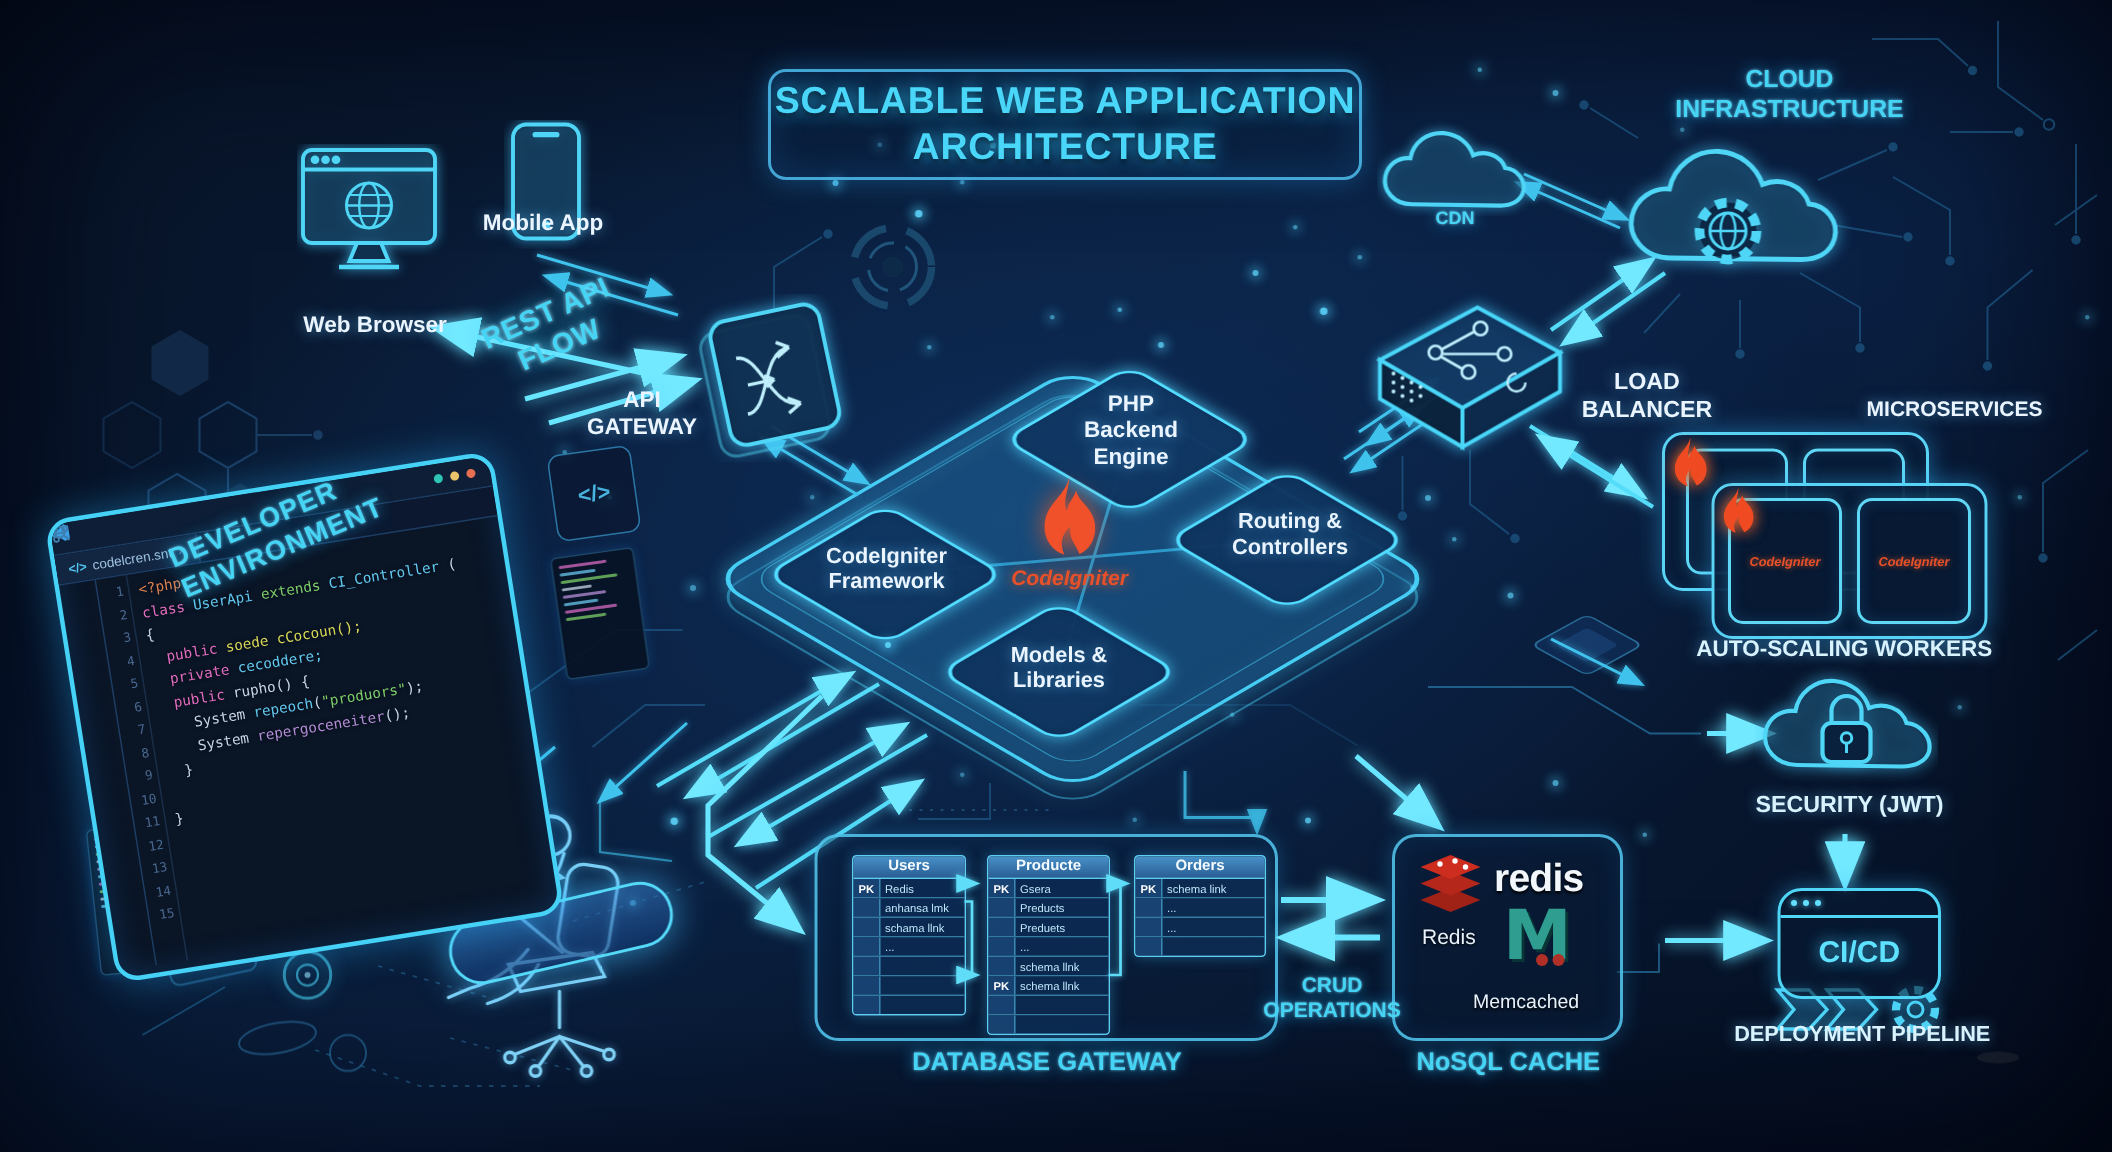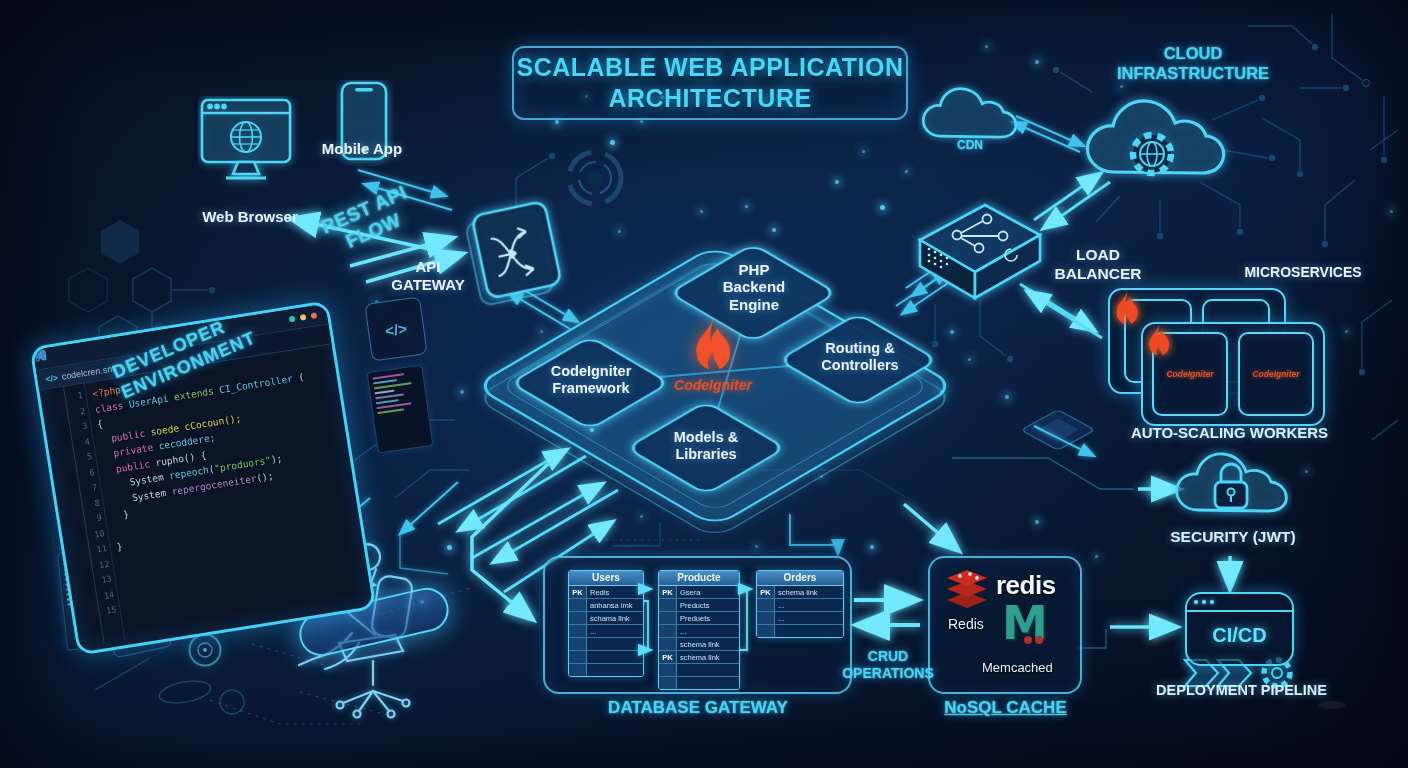--- a/index.html
+++ b/index.html
@@ -293,21 +293,21 @@
   <div class="lbl glow-orange" style="left:666px;top:377px;width:94px;font-size:14px;font-style:italic;">CodeIgniter</div>
 
   <div class="lbl cy" style="left:920px;top:138px;width:100px;font-size:12px;">CDN</div>
   <div class="lbl cy" style="left:1114px;top:44px;width:158px;font-size:16.5px;">CLOUD INFRASTRUCTURE</div>
   <div class="lbl wh" style="left:1048px;top:246px;width:100px;font-size:15.5px;">LOAD BALANCER</div>
   <div class="lbl wh" style="left:1228px;top:264px;width:150px;font-size:14px;">MICROSERVICES</div>
   <div class="lbl lt" style="left:1122px;top:424px;width:215px;font-size:15px;">AUTO-SCALING WORKERS</div>
   <div class="lbl lt" style="left:1158px;top:528px;width:150px;font-size:15.5px;">SECURITY (JWT)</div>
   <div class="lbl lt" style="left:1144px;top:682px;width:195px;font-size:14.5px;">DEPLOYMENT PIPELINE</div>
   <div class="lbl cy" style="left:598px;top:698px;width:200px;font-size:17px;">DATABASE GATEWAY</div>
-  <div class="lbl cy" style="left:938px;top:698px;width:135px;font-size:17px;text-decoration:underline;">NoSQL CACHE</div>
+  <div class="lbl cy" style="left:938px;top:698px;width:135px;font-size:17px;">NoSQL CACHE</div>
   <div class="lbl cy" style="left:836px;top:648px;width:104px;font-size:14px;">CRUD OPERATIONS</div>
   <div class="lbl cy dev-head" style="left:118px;top:362px;width:250px;text-align:left;">DEVELOPER ENVIRONMENT</div>
 
   <svg class="icon" style="left:198px;top:96px;" width="104" height="96" viewBox="0 0 104 96">
     <g stroke="#4fd6f6" stroke-width="2.6" fill="rgba(8,26,54,.5)" style="filter:drop-shadow(0 0 4px rgba(70,200,250,.8));">
       <rect x="4" y="4" width="88" height="62" rx="6"></rect>
       <line x1="4" y1="17" x2="92" y2="17"></line>
       <circle cx="12" cy="10.5" r="1.6" fill="#4fd6f6"></circle>
         <circle cx="19" cy="10.5" r="1.6" fill="#4fd6f6"></circle>
         <circle cx="26" cy="10.5" r="1.6" fill="#4fd6f6"></circle>

